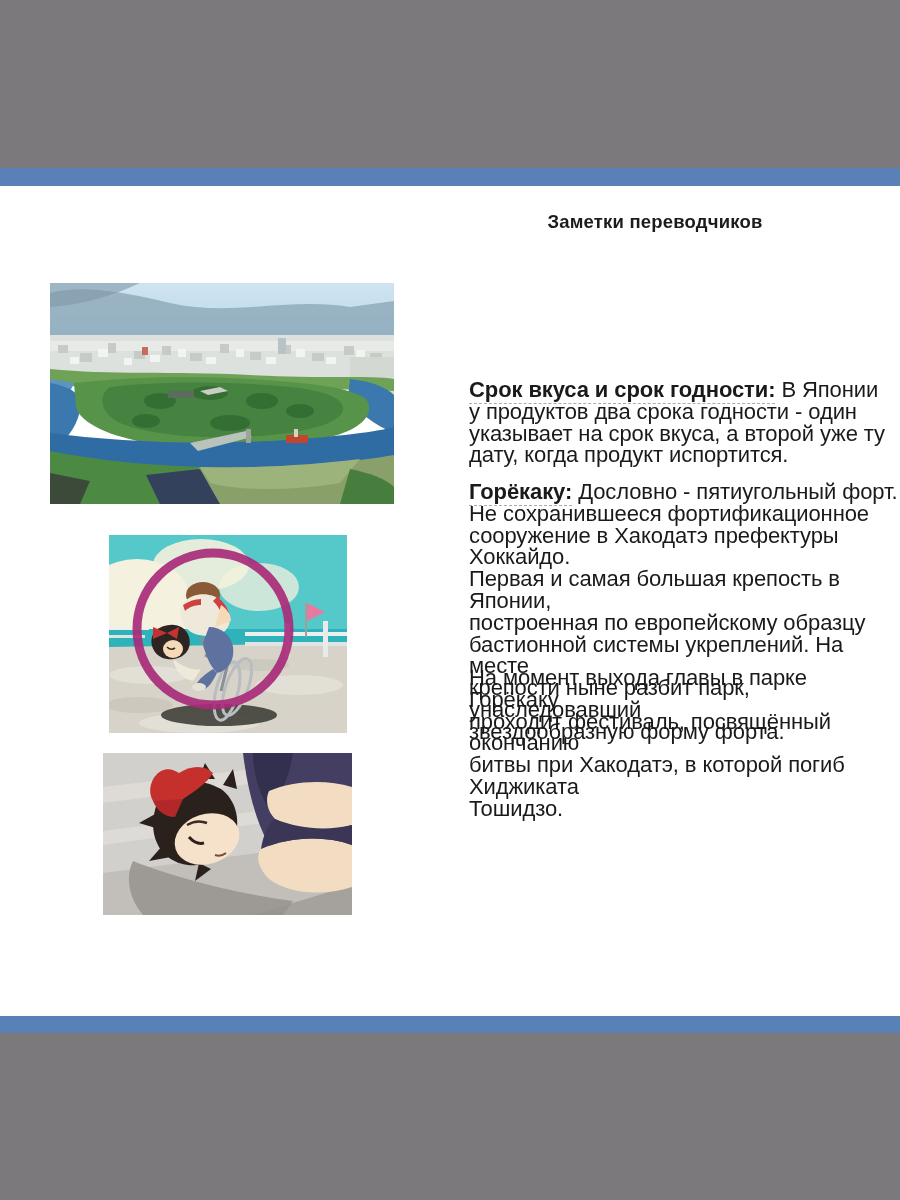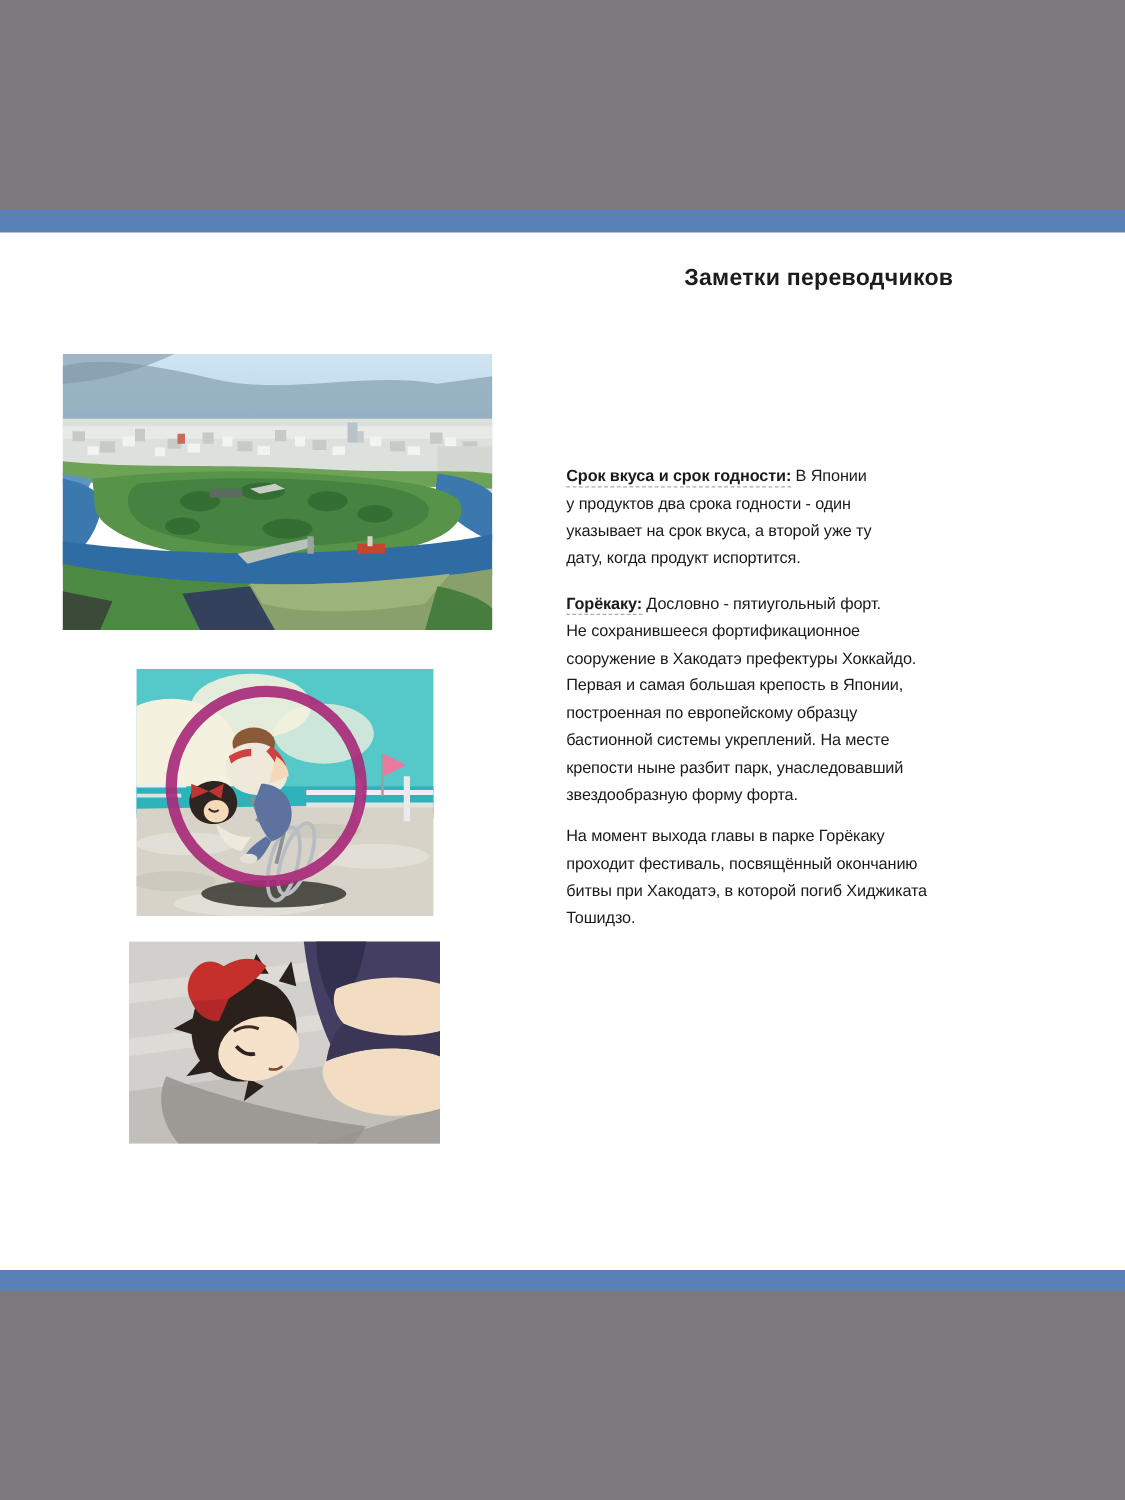--- a/index.html
+++ b/index.html
@@ -10,21 +10,21 @@
   .band.gray-top{top:0;height:168px;background:#7b797b;}
   .band.blue-top{top:168px;height:18px;background:#5a81b7;}
   .band.page-white{top:186px;height:830px;background:#ffffff;}
   .band.blue-bottom{top:1016px;height:17px;background:#5a81b7;}
   .band.gray-bottom{top:1033px;height:167px;background:#7b797b;}
 
   .page-title{position:absolute;left:447px;top:211px;width:416px;
       text-align:center;font-size:18.5px;font-weight:700;color:#1c1c1c;
       letter-spacing:0.2px;}
 
-  .note{position:absolute;left:453px;width:432px;font-size:13px;
+  .note{position:absolute;left:469px;width:432px;font-size:22px;
       line-height:21.8px;color:#1a1a1a;letter-spacing:-0.1px;}
   .note-lead{font-weight:700;border-bottom:1px dashed #ababab;
       padding-bottom:1px;}
   .note-text{white-space:pre-line;}
   #note-1{top:357px;}
   #note-2{top:459px;}
   #note-3{top:645px;}
   #note-4{top:745px;}
 
   .figure{position:absolute;overflow:hidden;}

